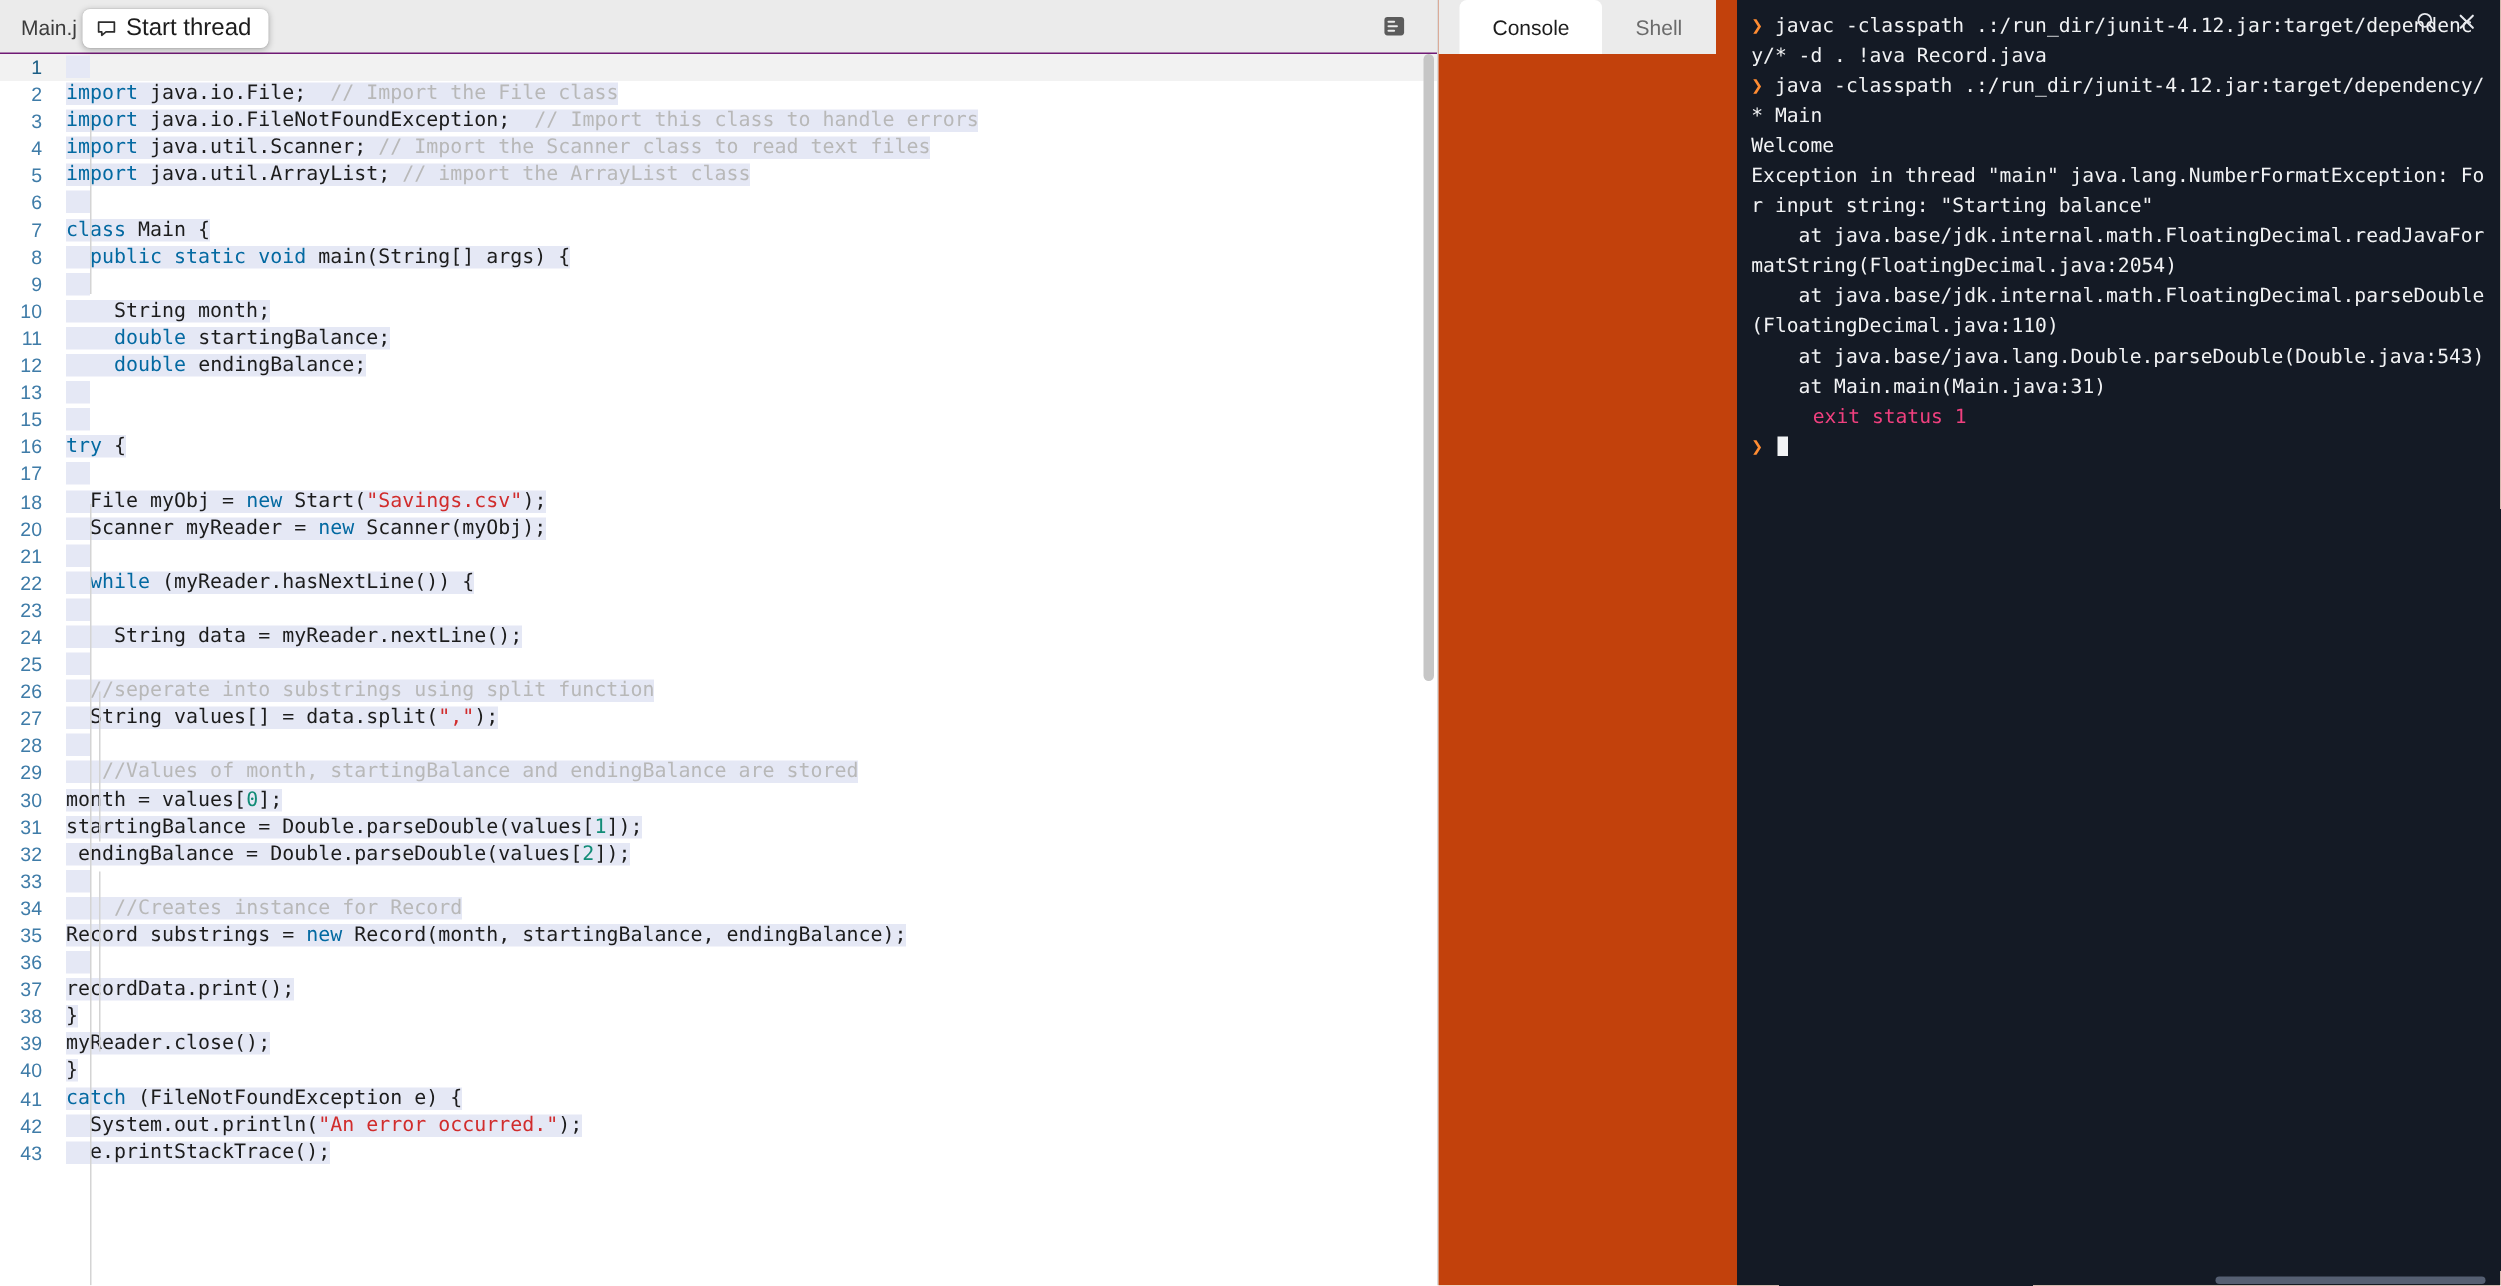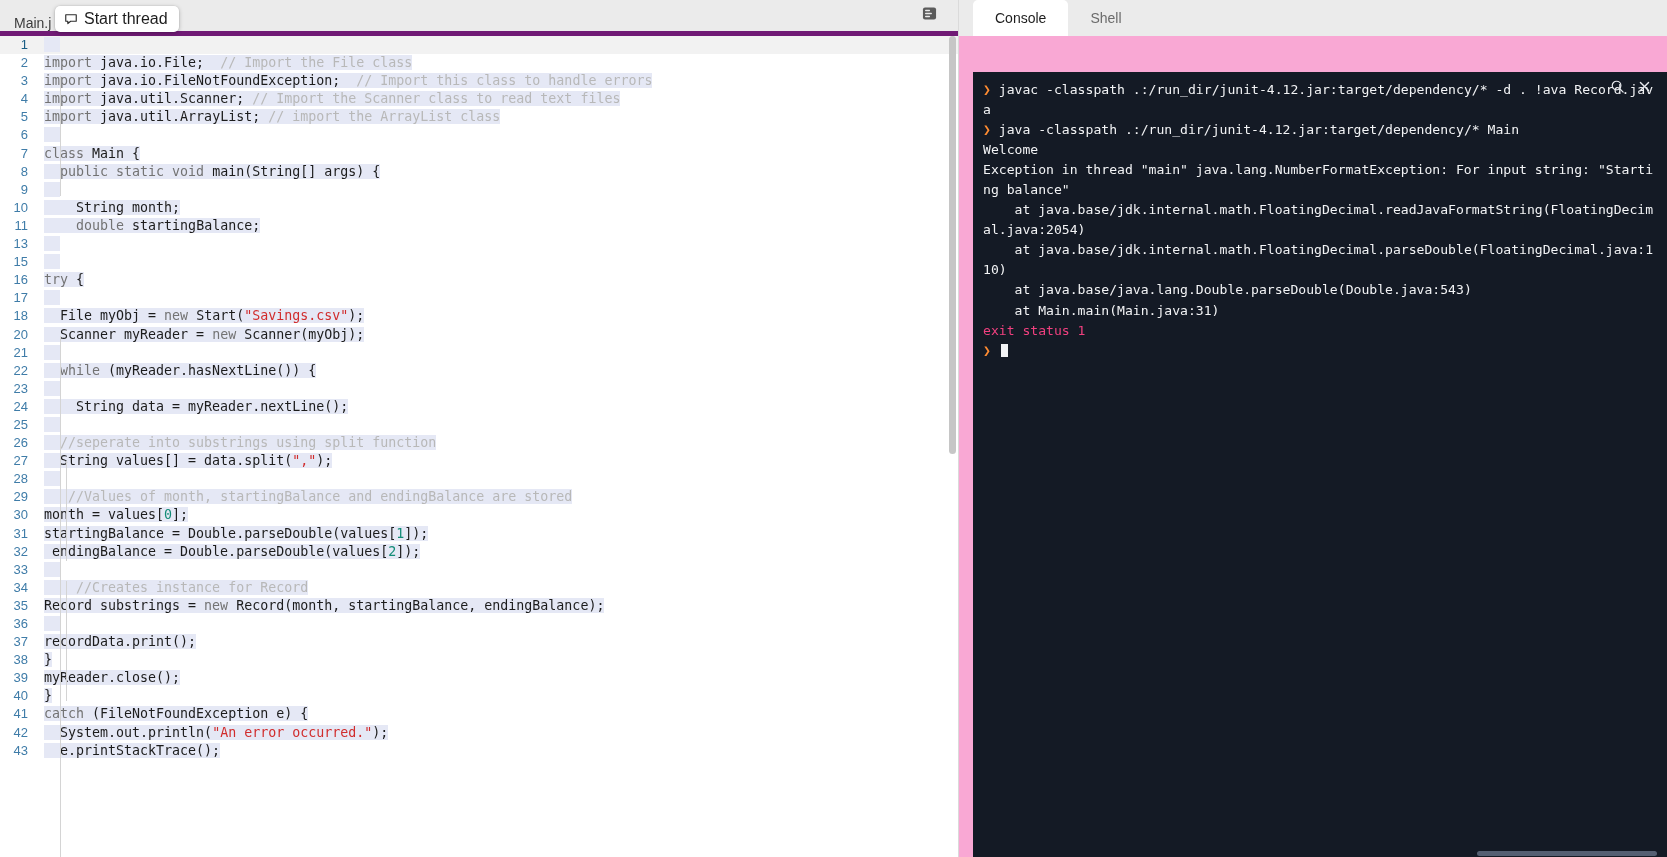--- a/index.html
+++ b/index.html
@@ -15,23 +15,23 @@
   .editor-pane {
     position: relative;
     width: 958px; height: 857px;
     background: #ffffff;
     display: flex; flex-direction: column;
     overflow: hidden;
   }
   .editor-tabbar {
     height: 36px; min-height: 36px;
     background: #ebebeb;
-    display: flex; align-items: flex-end;
-    position: relative;
-    border-bottom: 5px solid #701a75;
+    display: flex; align-items: center;
+    position: relative;
+    border-bottom: 1px solid #701a75;
   }
   .editor-tab {
     display: flex; align-items: center;
     padding: 0 14px;
     font-size: 14px; color: #3c3c3c;
     background: #ebebeb;
     font-family: "Liberation Sans", sans-serif;
   }
   .tabbar-spacer { flex: 1; }
   .tabbar-icon-btn {
@@ -89,21 +89,21 @@
   .gutter-pad { width: 6px; min-width: 6px; }
   .code-text {
     position: relative;
     white-space: pre;
     color: #1c1c1c;
   }
   .code-text .sel { background: #e5e8f5; }
   .code-line.cur { background: #f2f2f2; }
 
   
-  .kw   { color: #737373; }
+  .kw   { color: #0369a1; }
   .str  { color: #d12c2c; }
   .cmt  { color: #b8b8b8; }
   .num  { color: #128c77; }
   .pln  { color: #1c1c1c; }
 
   
   .guide {
     position: absolute;
     top: 0; bottom: 0;
     width: 1px;
@@ -127,24 +127,23 @@
   
   .pane-divider {
     width: 1px; height: 857px;
     background: #dadada;
   }
 
   
   .console-pane {
     position: relative;
     width: 708px; height: 857px;
-    background: #f9a8d4;
-    display: flex; flex-direction: column;
-    overflow: hidden;
-    gap: 36px;
+    background: #c2410c;
+    display: flex; flex-direction: row;
+    overflow: hidden;
   }
   .console-tabbar {
     height: 36px; min-height: 36px;
     background: #ebebeb;
     display: flex; align-items: stretch;
     padding-left: 14px;
   }
   .console-tab {
     display: flex; align-items: center; justify-content: center;
     padding: 0 22px;
@@ -171,21 +170,21 @@
     padding: 8px 10px 0 10px;
     font-family: "DejaVu Sans Mono", "Liberation Mono", monospace;
     font-size: 13.1px;
     line-height: 20.05px;
     color: #f2f3f5;
     white-space: pre-wrap;
     word-break: break-all;
   }
   .cline { white-space: pre-wrap; display: block; }
   .prompt { color: #ff8c32; font-weight: bold; }
-  .c-err  { color: #f0407f; }
+  .c-err  { color: #f0407f; margin-left: 41px; }
   .cursor-block {
     display: inline-block;
     width: 7px; height: 13px;
     background: #f2f3f5;
     vertical-align: -2px;
     margin-left: 2px;
   }
   
   .console-ctrls {
     position: absolute;
@@ -252,20 +251,21 @@
           <div class="code-line"><div class="ln">2</div><div class="gutter-pad"></div><div class="code-text"><span class="sel"><span class="kw">import</span><span class="pln"> java.io.File;  </span><span class="cmt">// Import the File class</span></span></div></div>
           <div class="code-line"><div class="ln">3</div><div class="gutter-pad"></div><div class="code-text"><span class="sel"><span class="kw">import</span><span class="pln"> java.io.FileNotFoundException;  </span><span class="cmt">// Import this class to handle errors</span></span></div></div>
           <div class="code-line"><div class="ln">4</div><div class="gutter-pad"></div><div class="code-text"><span class="sel"><span class="kw">import</span><span class="pln"> java.util.Scanner; </span><span class="cmt">// Import the Scanner class to read text files</span></span></div></div>
           <div class="code-line"><div class="ln">5</div><div class="gutter-pad"></div><div class="code-text"><span class="sel"><span class="kw">import</span><span class="pln"> java.util.ArrayList; </span><span class="cmt">// import the ArrayList class</span></span></div></div>
           <div class="code-line"><div class="ln">6</div><div class="gutter-pad"></div><div class="code-text"><span class="sel">  </span></div></div>
           <div class="code-line"><div class="ln">7</div><div class="gutter-pad"></div><div class="code-text"><span class="sel"><span class="kw">class</span><span class="pln"> Main {</span></span></div></div>
           <div class="code-line"><div class="ln">8</div><div class="gutter-pad"></div><div class="code-text"><span class="sel"><span class="pln">  </span><span class="kw">public static void</span><span class="pln"> main(String[] args) {</span></span></div></div>
           <div class="code-line"><div class="ln">9</div><div class="gutter-pad"></div><div class="code-text"><span class="sel">  </span></div></div>
           <div class="code-line"><div class="ln">10</div><div class="gutter-pad"></div><div class="code-text"><span class="sel"><span class="pln">    String month;</span></span></div></div>
           <div class="code-line"><div class="ln">11</div><div class="gutter-pad"></div><div class="code-text"><span class="sel"><span class="pln">    </span><span class="kw">double</span><span class="pln"> startingBalance;</span></span></div></div>
+          <div class="code-line"><div class="ln">12</div><div class="gutter-pad"></div><div class="code-text"><span class="sel"><span class="pln">    </span><span class="kw">double</span><span class="pln"> endingBalance;</span></span></div></div>
           <div class="code-line"><div class="ln">13</div><div class="gutter-pad"></div><div class="code-text"><span class="sel">  </span></div></div>
           <div class="code-line"><div class="ln">15</div><div class="gutter-pad"></div><div class="code-text"><span class="sel">  </span></div></div>
           <div class="code-line"><div class="ln">16</div><div class="gutter-pad"></div><div class="code-text"><span class="sel"><span class="kw">try</span><span class="pln"> {</span></span></div></div>
           <div class="code-line"><div class="ln">17</div><div class="gutter-pad"></div><div class="code-text"><span class="sel">  </span></div></div>
           <div class="code-line"><div class="ln">18</div><div class="gutter-pad"></div><div class="code-text"><span class="sel"><span class="pln">  File myObj = </span><span class="kw">new</span><span class="pln"> Start(</span><span class="str">"Savings.csv"</span><span class="pln">);</span></span></div></div>
           <div class="code-line"><div class="ln">20</div><div class="gutter-pad"></div><div class="code-text"><span class="sel"><span class="pln">  Scanner myReader = </span><span class="kw">new</span><span class="pln"> Scanner(myObj);</span></span></div></div>
           <div class="code-line"><div class="ln">21</div><div class="gutter-pad"></div><div class="code-text"><span class="sel">  </span></div></div>
           <div class="code-line"><div class="ln">22</div><div class="gutter-pad"></div><div class="code-text"><span class="sel"><span class="pln">  </span><span class="kw">while</span><span class="pln"> (myReader.hasNextLine()) {</span></span></div></div>
           <div class="code-line"><div class="ln">23</div><div class="gutter-pad"></div><div class="code-text"><span class="sel">  </span></div></div>
           <div class="code-line"><div class="ln">24</div><div class="gutter-pad"></div><div class="code-text"><span class="sel"><span class="pln">    String data = myReader.nextLine();</span></span></div></div>

